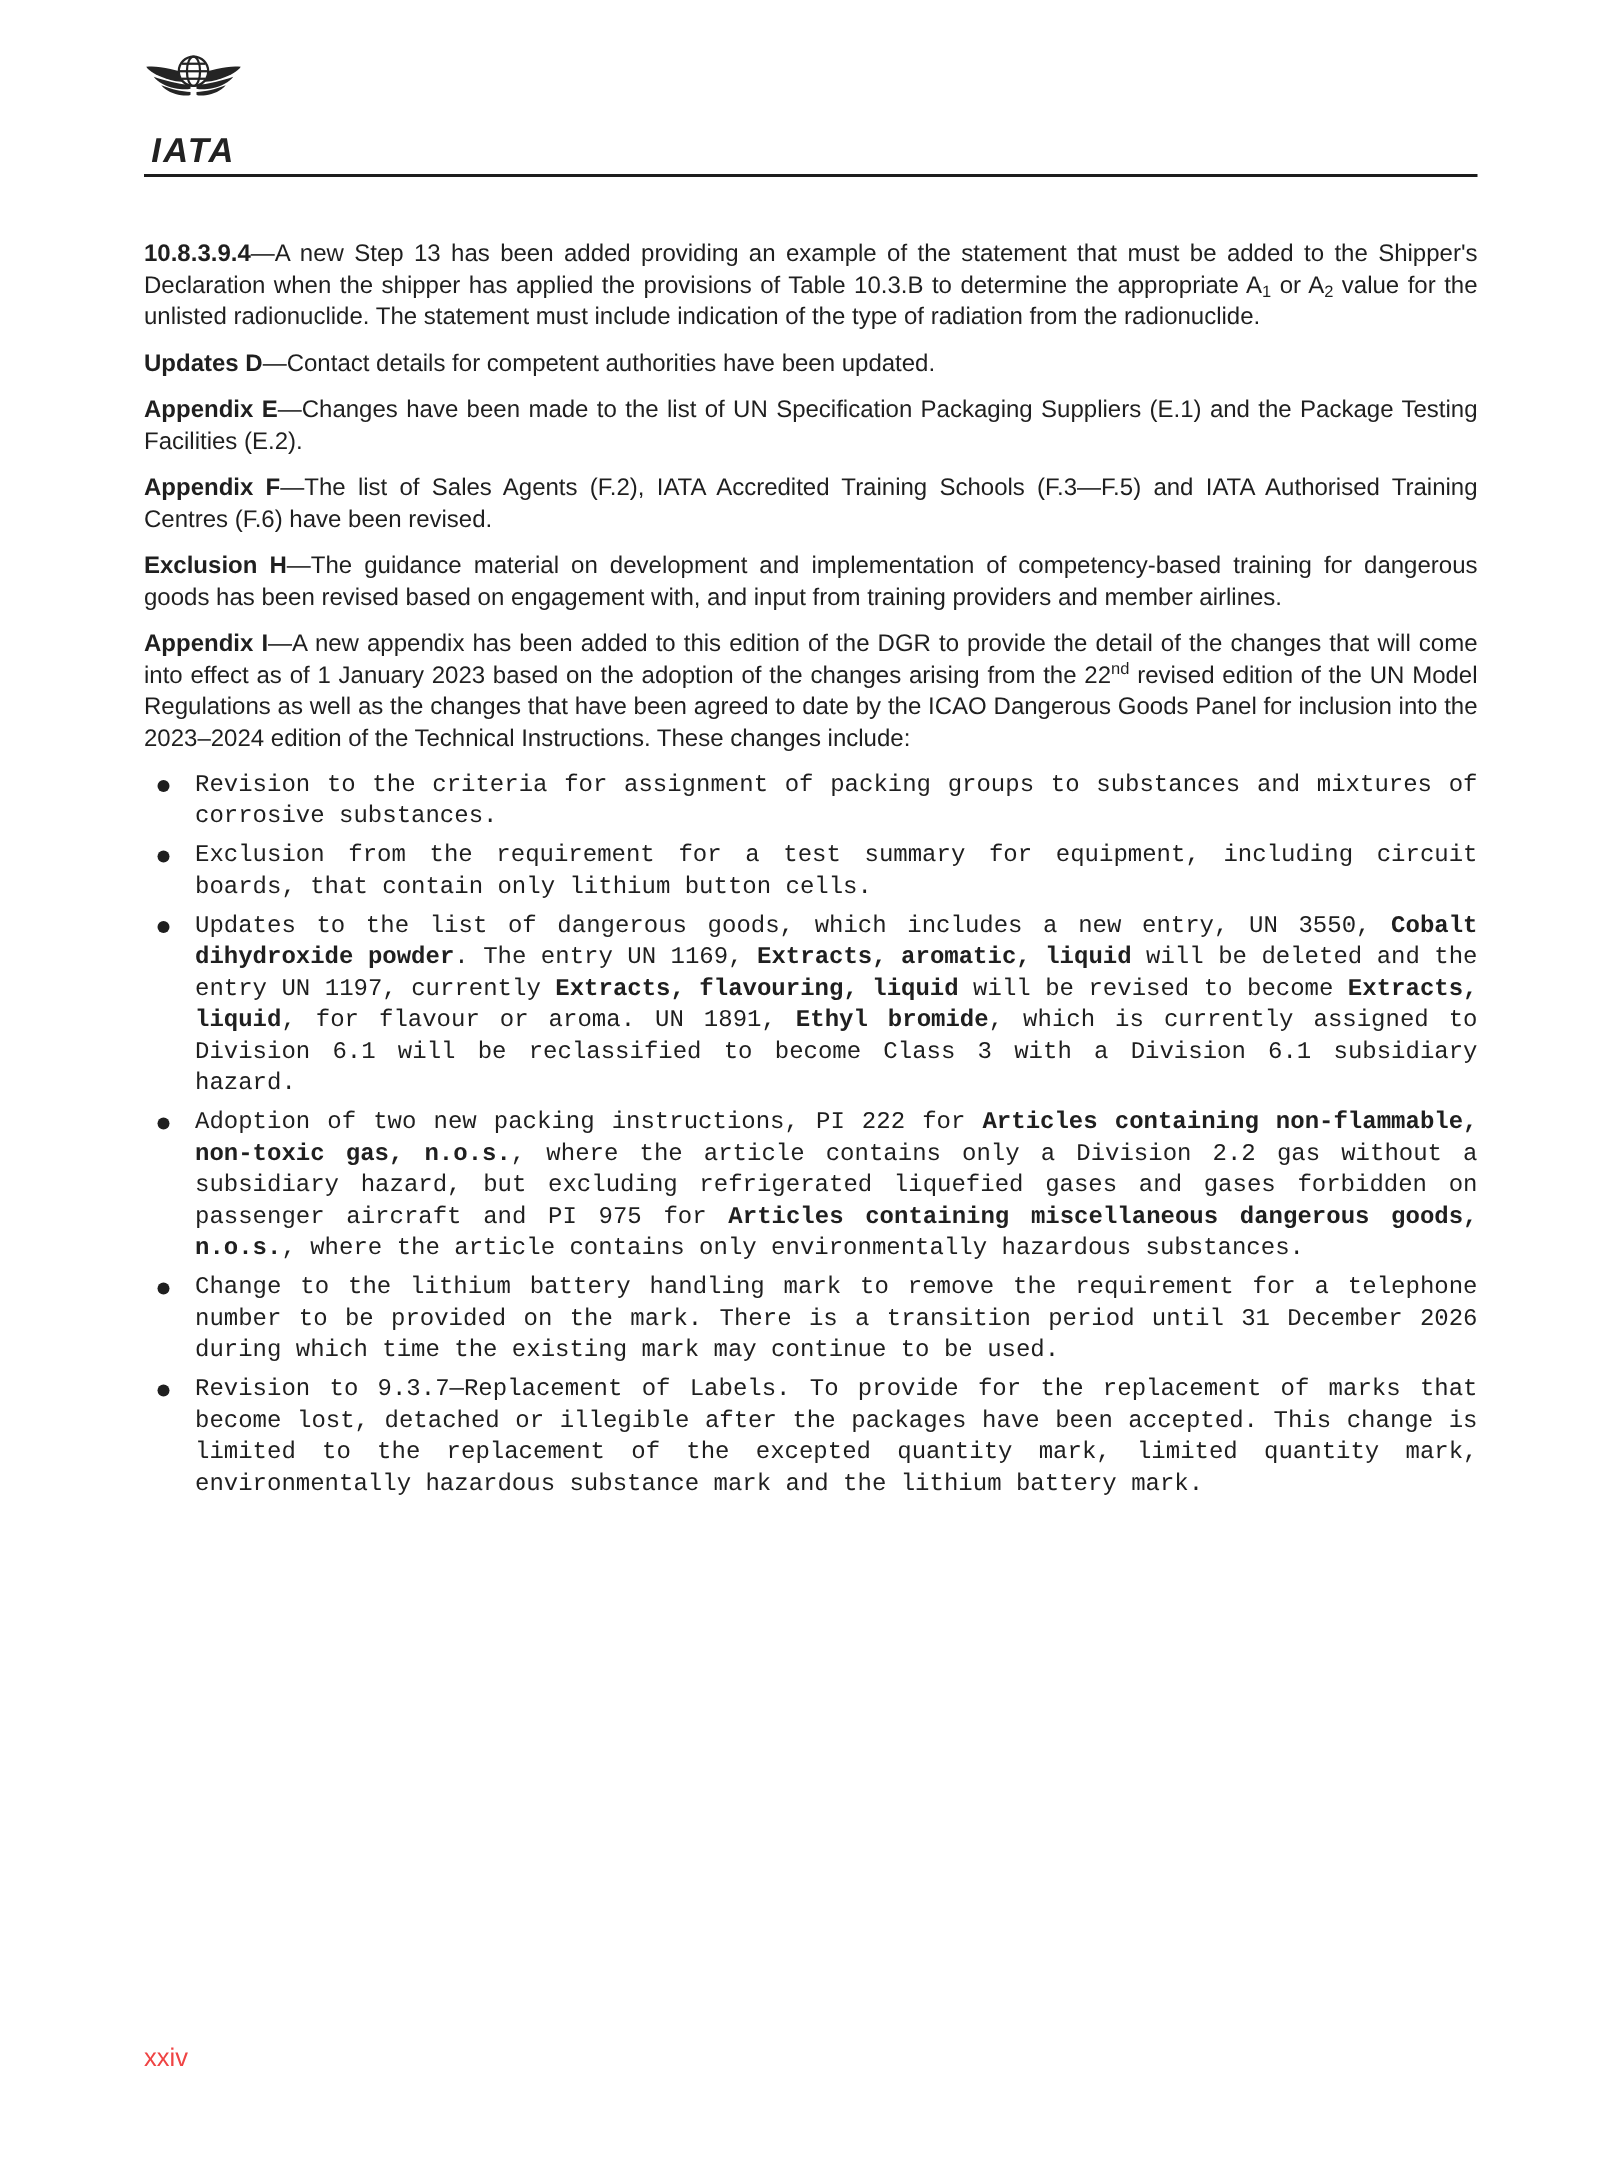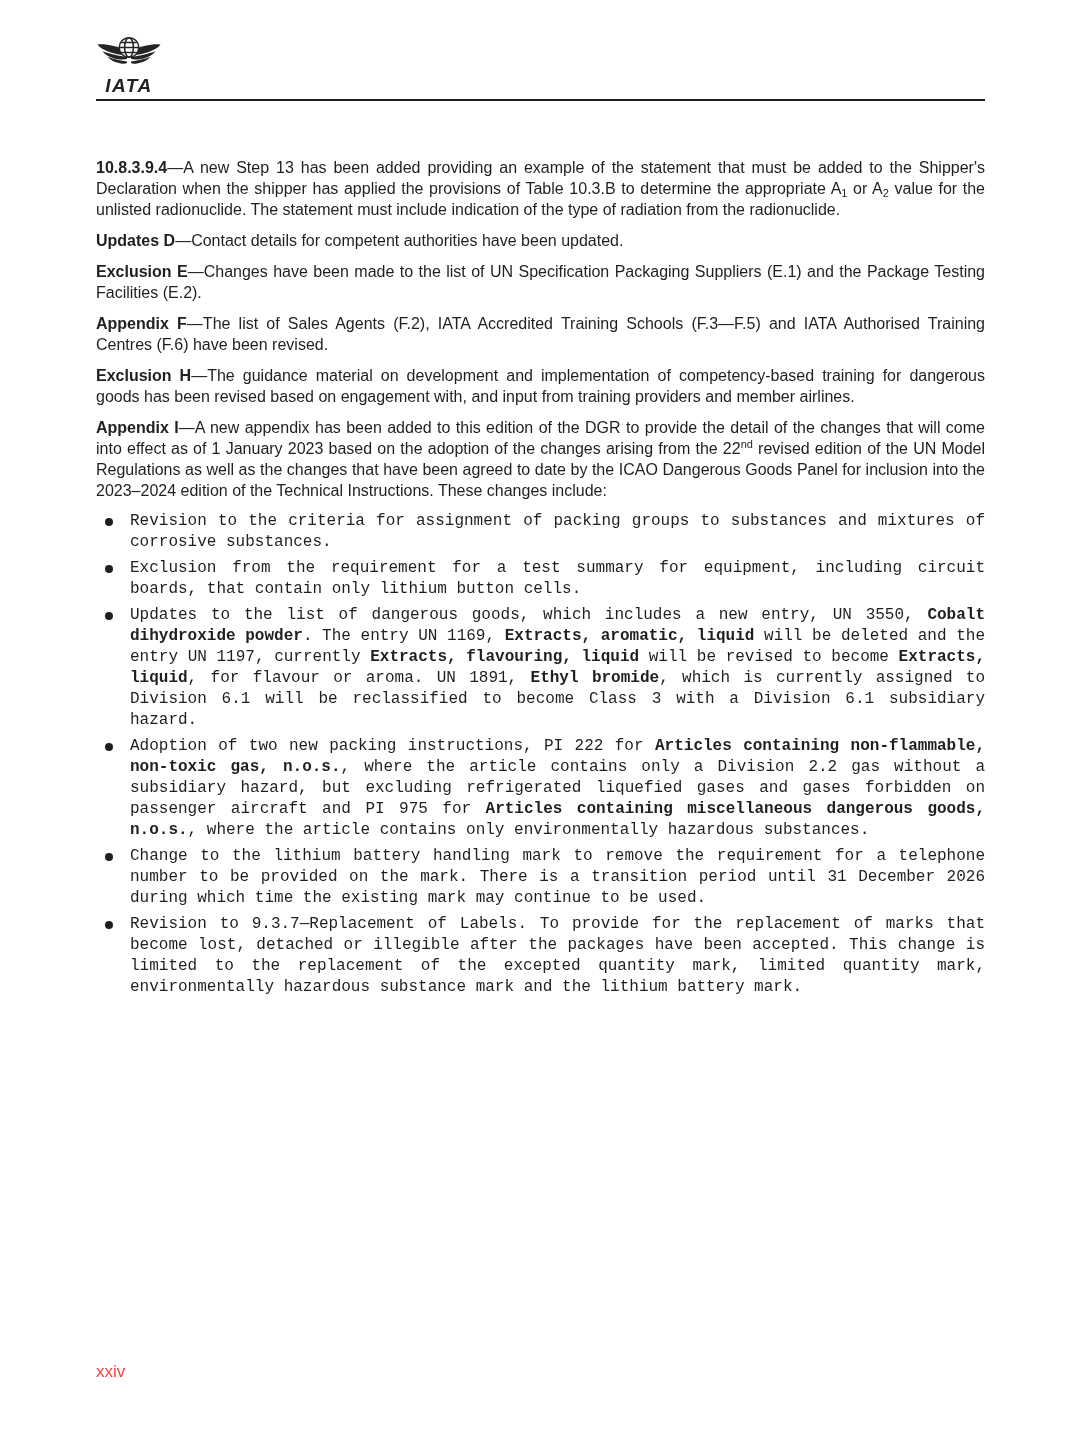--- a/index.html
+++ b/index.html
@@ -13,34 +13,34 @@
   }
   .page { position: absolute; inset: 0; }
   .content { position: absolute; left: 96px; top: 0; width: 889px; }
 
   
   .hdr { display: flex; align-items: flex-end; gap: 28px; padding-top: 36px; }
   .logo-block { width: 66px; flex: none; text-align: center; }
   .logo-block svg { display: block; margin: 0 auto; }
   .logo-word {
     font-weight: bold; font-style: italic;
-    font-size: 19px; letter-spacing: 1.5px;
-    color: #222; line-height: 1; margin-top: 2px;
+    font-size: 23px; letter-spacing: 1.5px;
+    color: #222; line-height: 1; margin-top: 15px;
   }
   .page-title {
     font-size: 21.5px; font-weight: bold; color: #1c1c1c;
     margin: 0; padding-bottom: 3px; letter-spacing: 0.2px;
   }
   .hdr-rule {
     border: none; border-top: 2.4px solid #1c1c1c;
     margin: 4px 0 0 0; width: 100%;
   }
 
   
-  .doc { margin-top: 56px; }
+  .doc { margin-top: 41px; }
   .para {
     margin: 0 0 10px 0;
     font-size: 16px; line-height: 21px;
     text-align: justify;
   }
   .bullet { display: flex; margin: 0 0 5px 0; font-family: Liberation Mono, monospace; }
   .dot {
     width: 8px; height: 8px; border-radius: 50%;
     background: #1f1f1f; margin: 7px 0 0 9px; flex: none;
   }
@@ -90,21 +90,21 @@
           </g>
         </svg>
         <div class="logo-word">IATA</div>
       </div>
     </div>
     <hr class="hdr-rule">
 
     <div class="doc" id="doc-body">
         <p class="para"><span class="b">10.8.3.9.4</span><span>—A new Step 13 has been added providing an example of the statement that must be added to the Shipper's Declaration when the shipper has applied the provisions of Table 10.3.B to determine the appropriate A</span><sub class="s">1</sub><span> or A</span><sub class="s">2</sub><span> value for the unlisted radionuclide. The statement must include indication of the type of radiation from the radionuclide.</span></p>
         <p class="para"><span class="b">Updates D</span><span>—Contact details for competent authorities have been updated.</span></p>
-        <p class="para"><span class="b">Exclusion E</span><span>—Changes have been made to the list of UN Specification Packaging Suppliers (E.1) and the Package Testing Facilities (E.2).</span></p>
+        <p class="para"><span class="b">Appendix E</span><span>—Changes have been made to the list of UN Specification Packaging Suppliers (E.1) and the Package Testing Facilities (E.2).</span></p>
         <p class="para"><span class="b">Appendix F</span><span>—The list of Sales Agents (F.2), IATA Accredited Training Schools (F.3—F.5) and IATA Authorised Training Centres (F.6) have been revised.</span></p>
         <p class="para"><span class="b">Exclusion H</span><span>—The guidance material on development and implementation of competency-based training for dangerous goods has been revised based on engagement with, and input from training providers and member airlines.</span></p>
         <p class="para"><span class="b">Appendix I</span><span>—A new appendix has been added to this edition of the DGR to provide the detail of the changes that will come into effect as of 1 January 2023 based on the adoption of the changes arising from the 22</span><sup class="s">nd</sup><span> revised edition of the UN Model Regulations as well as the changes that have been agreed to date by the ICAO Dangerous Goods Panel for inclusion into the 2023–2024 edition of the Technical Instructions. These changes include:</span></p>
         <div class="bullet">
           <span class="dot"></span>
           <div class="btext"><span>Revision to the criteria for assignment of packing groups to substances and mixtures of corrosive substances.</span></div>
         </div>
         <div class="bullet">
           <span class="dot"></span>
           <div class="btext"><span>Exclusion from the requirement for a test summary for equipment, including circuit boards, that contain only lithium button cells.</span></div>

